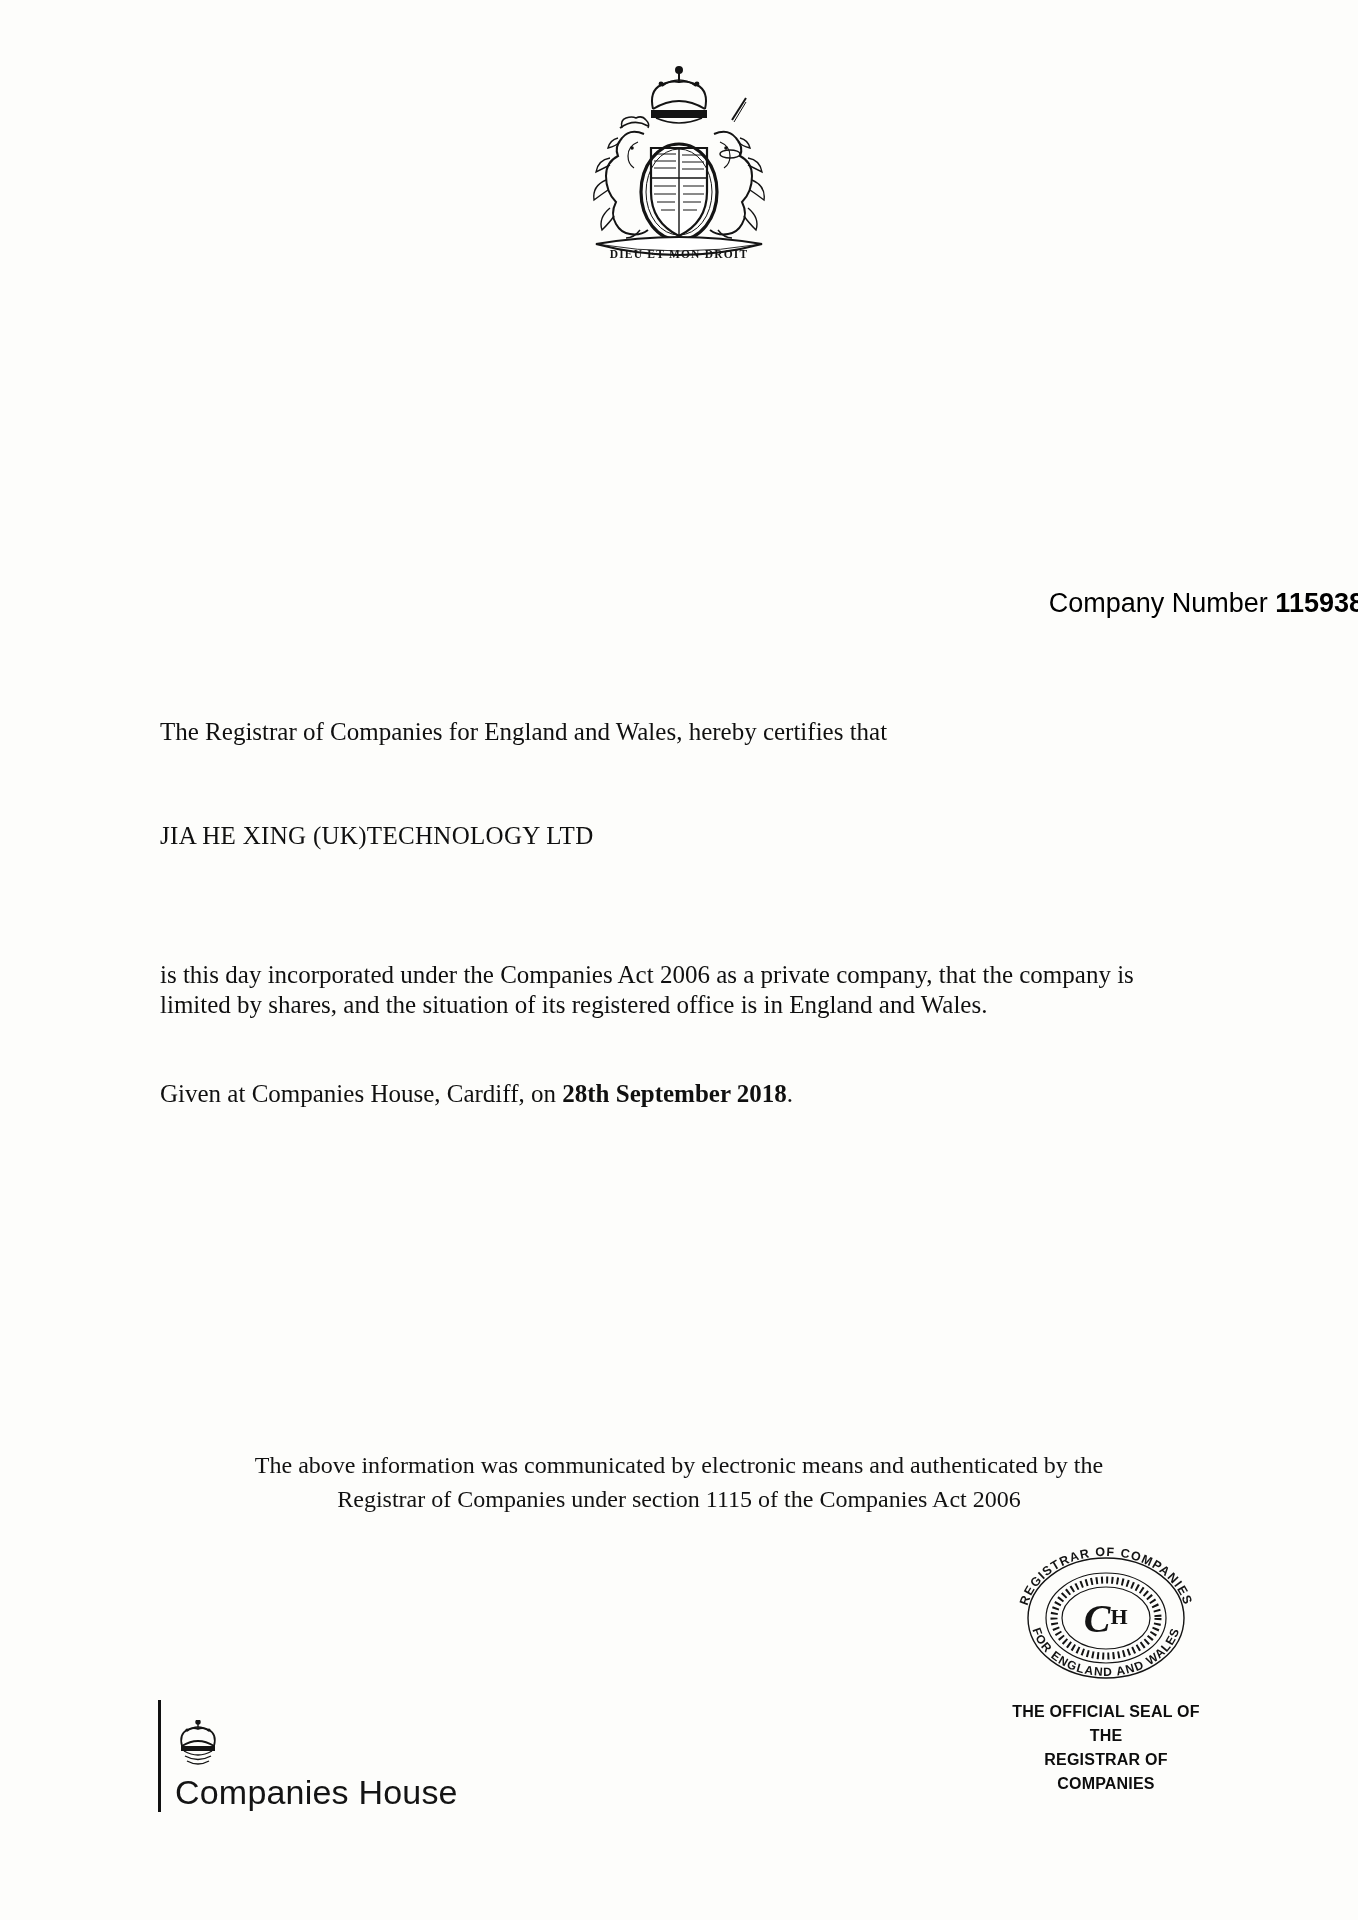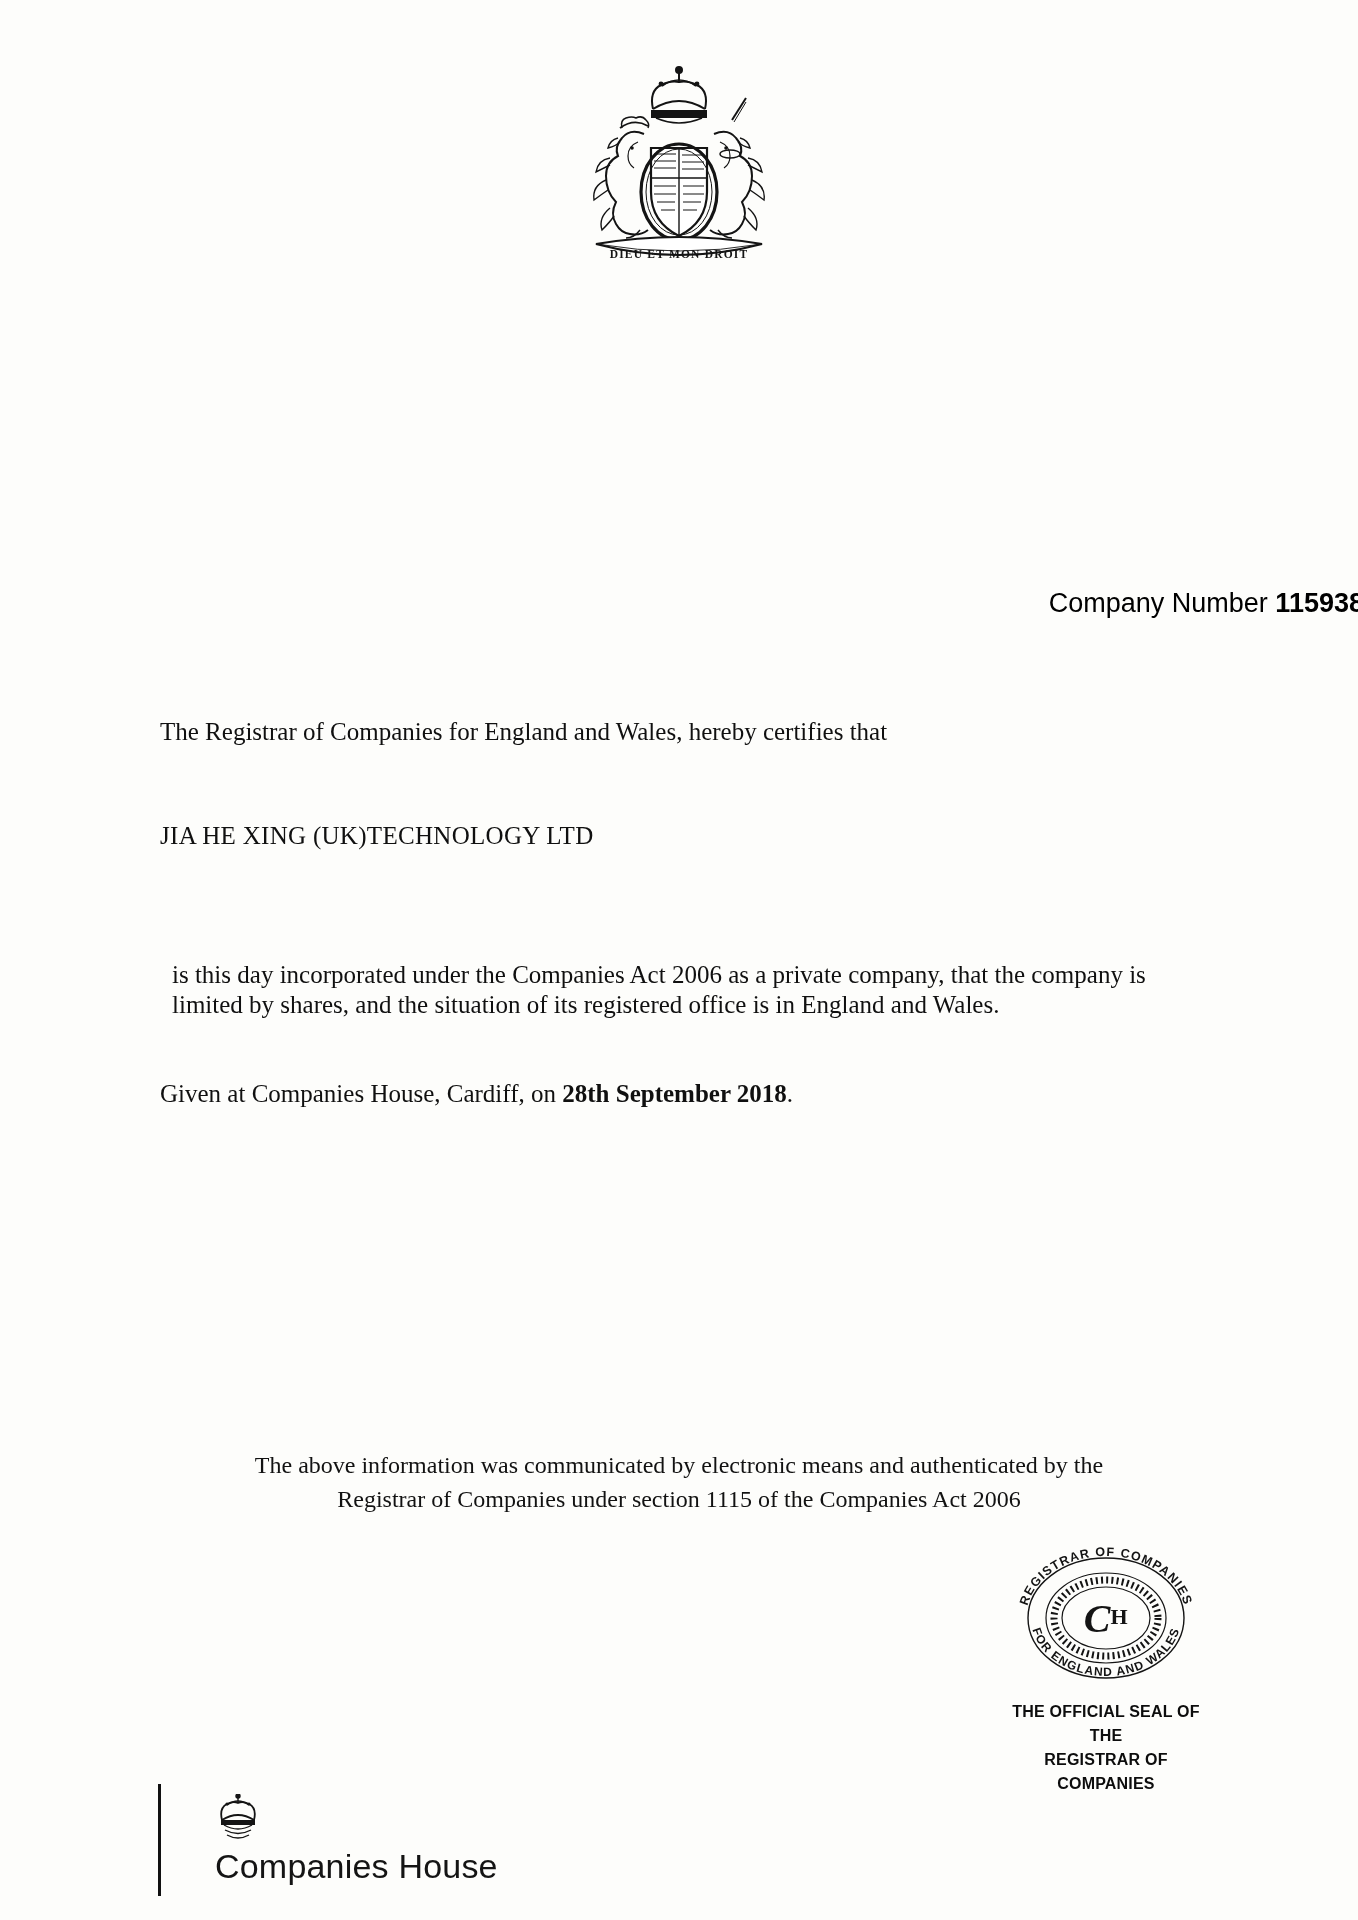--- a/index.html
+++ b/index.html
@@ -85,21 +85,20 @@
     font-size: 25px;
     line-height: 32px;
     margin-top: 72px;
     letter-spacing: 0.3px;
   }
   .para {
     font-size: 25px;
     line-height: 30px;
     margin-top: 108px;
     text-align: left;
-    margin-left: 12px;
   }
   .given-line {
     font-size: 25px;
     line-height: 32px;
     margin-top: 58px;
   }
   .given-line .date {
     font-weight: bold;
   }
 
@@ -132,24 +131,23 @@
     line-height: 24px;
     letter-spacing: 0.2px;
     color: #0d0d0d;
     margin-top: 6px;
   }
 
   
   .ch-logo {
     position: absolute;
     left: 158px;
-    top: 1784px;
+    top: 1700px;
     display: flex;
-    align-items: center;
-    gap: 40px;
+    align-items: flex-end;
   }
   .ch-rule {
     width: 3px;
     background: #111;
     margin-right: 14px;
     height: 112px;
   }
   .ch-inner {
     display: flex;
     flex-direction: column;

